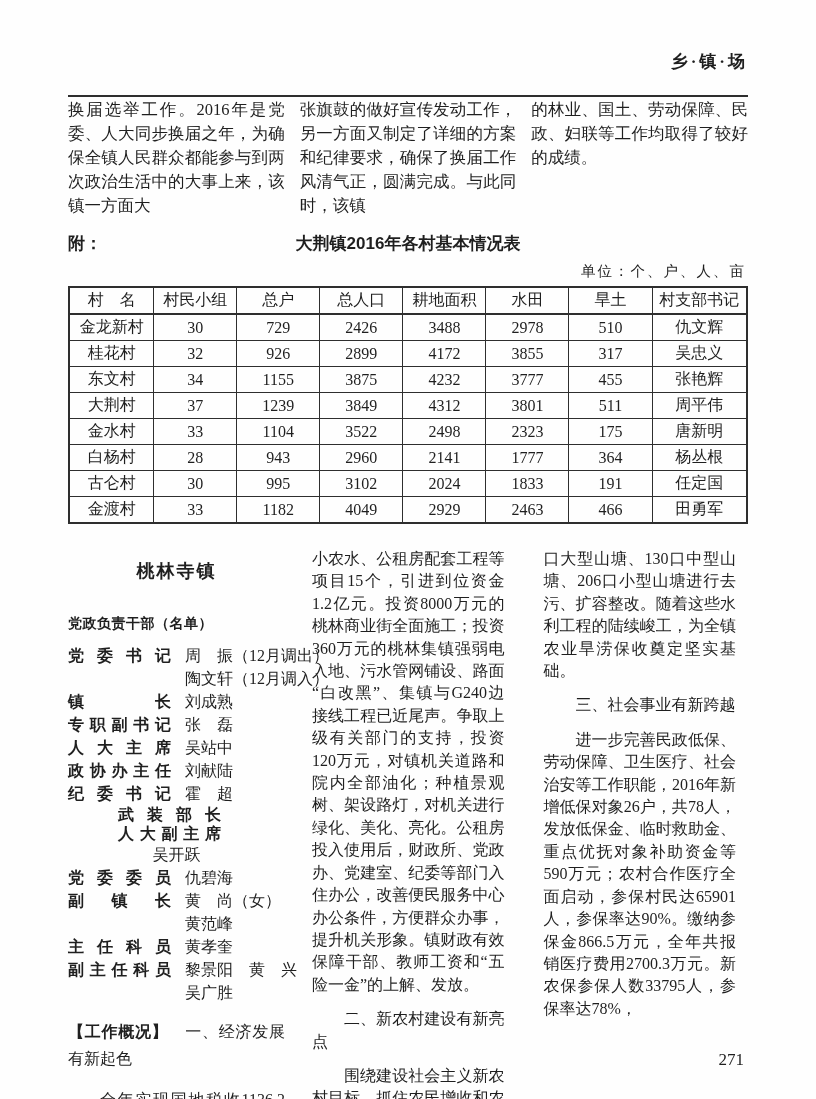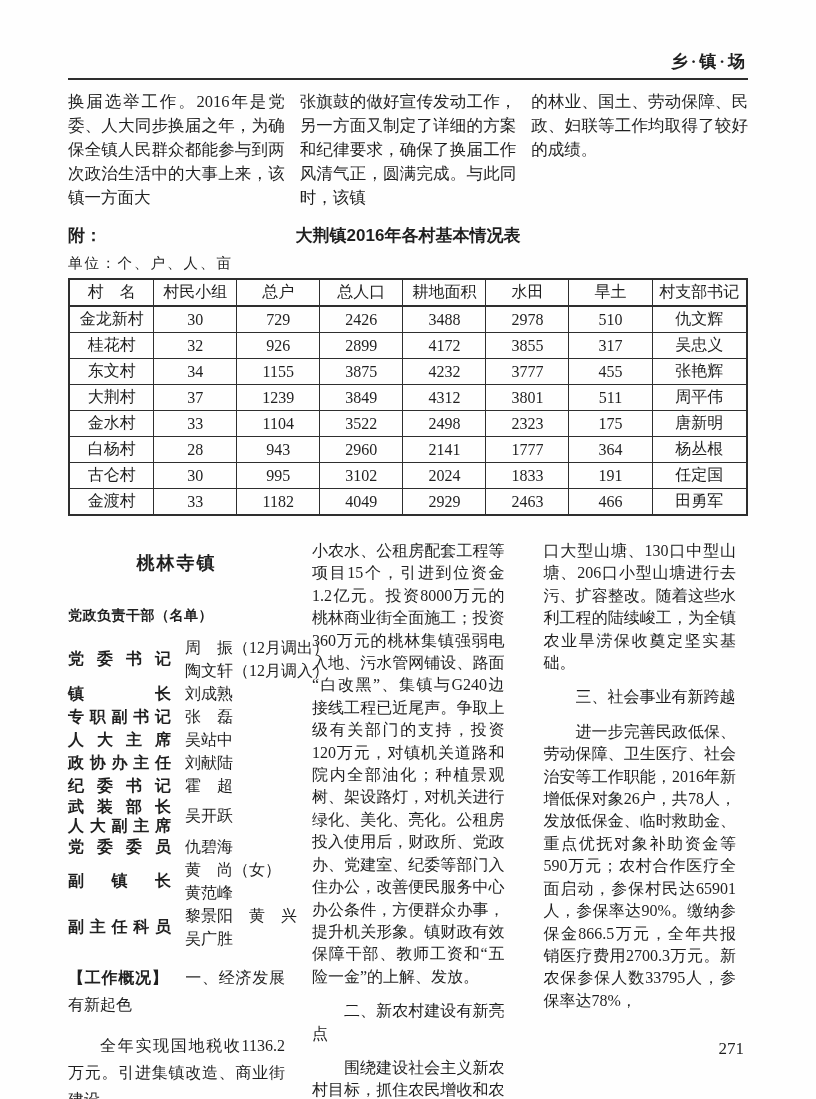--- a/index.html
+++ b/index.html
@@ -11,61 +11,61 @@
     color:#1f1f1f;
     overflow:hidden;
     box-sizing:border-box;
     padding:50px 68px 0 68px;
   }
   .hei{font-family:"Liberation Sans","DejaVu Sans",sans-serif;font-weight:700;}
 
   
   .running-header{
     text-align:right;font-weight:700;font-size:17px;letter-spacing:3px;
-    padding-bottom:5px;
+    padding-bottom:22px;
   }
   .header-rule{border-bottom:2px solid #2e2e2e;height:0;}
 
   
-  .cols{display:flex;gap:15px;margin-top:10px;}
+  .cols{display:flex;gap:15px;margin-top:1px;}
   .col{width:217px;text-align:justify;}
   .cols.top .col{font-size:16.5px;line-height:24px;}
   .cols.lower{margin-top:12px;}
   .cols.lower .col{font-size:16px;line-height:22.4px;}
   .para{margin:12px;}
   .indent{text-indent:2em;}
 
   
   .table-block{margin-top:14px;}
   .caption-row{position:relative;text-align:center;font-size:17px;margin-top:4px;}
   .attach-label{position:absolute;left:0;top:0;}
-  .unit-note{font-size:14.5px;letter-spacing:2px;margin:7px 2px 5px 0;}
+  .unit-note{text-align:right;font-size:14.5px;letter-spacing:2px;margin:7px 2px 5px 0;}
   table.village{width:100%;border-collapse:collapse;table-layout:fixed;border:2px solid #2e2e2e;}
   table.village th,table.village td{
     border:1px solid #2e2e2e;text-align:center;vertical-align:middle;
     font-size:16px;font-weight:400;padding:2px 1px;height:20px;
   }
   table.village thead th{border-bottom:2px solid #2e2e2e;font-family:Liberation Mono, monospace;}
   col.c-name{width:12.5%;} col.c-leader{width:14%;}
 
   
   .town-title{font-size:18px;font-weight:700;text-align:center;margin:24px 0 30px 0;letter-spacing:2px;}
   .officials-heading{font-size:14px;margin-bottom:9px;letter-spacing:0.5px;}
-  .official{display:flex;align-items:center;font-size:16px;line-height:23px;}
-  .official.compact{align-items:center;}
+  .official{display:flex;align-items:flex-start;font-size:16px;line-height:23px;}
+  .official.compact{align-items:center;flex-direction:column;}
   .official.compact .official-title div{line-height:19px;}
   .official-title{
     width:103px;flex-shrink:0;margin-right:14px;
     font-family:"Liberation Sans","DejaVu Sans",sans-serif;font-weight:700;
   }
   .official-title div{text-align:justify;text-align-last:justify;}
   .official-names div{white-space:nowrap;}
   .work-para{margin:14px 0 0 0;font-size:16px;line-height:27px;text-align:justify;}
 
-  .page-number{position:absolute;right:72px;bottom:40px;font-size:17px;}
+  .page-number{position:absolute;right:72px;bottom:29px;font-size:17px;}
 </style>
 </head>
 <body>
 
 <div class="page">
 
   <div class="running-header">乡·镇·场</div>
   <div class="header-rule"></div>
 
   <div class="cols top">
@@ -264,20 +264,28 @@
             <div class="official-title">
               <div>副镇长</div>
             </div>
             <div class="official-names">
               <div>黄　尚（女）</div>
               <div>黄范峰</div>
             </div>
           </div>
           <div class="official">
             <div class="official-title">
+              <div>主任科员</div>
+            </div>
+            <div class="official-names">
+              <div>黄孝奎</div>
+            </div>
+          </div>
+          <div class="official">
+            <div class="official-title">
               <div>副主任科员</div>
             </div>
             <div class="official-names">
               <div>黎景阳　黄　兴</div>
               <div>吴广胜</div>
             </div>
           </div>
         </div>
       <p class="work-para"><span class="hei">【工作概况】</span>　<span>一、经济发展有新起色</span></p>
       <p class="work-para indent">全年实现国地税收1136.2万元。引进集镇改造、商业街建设、</p>

